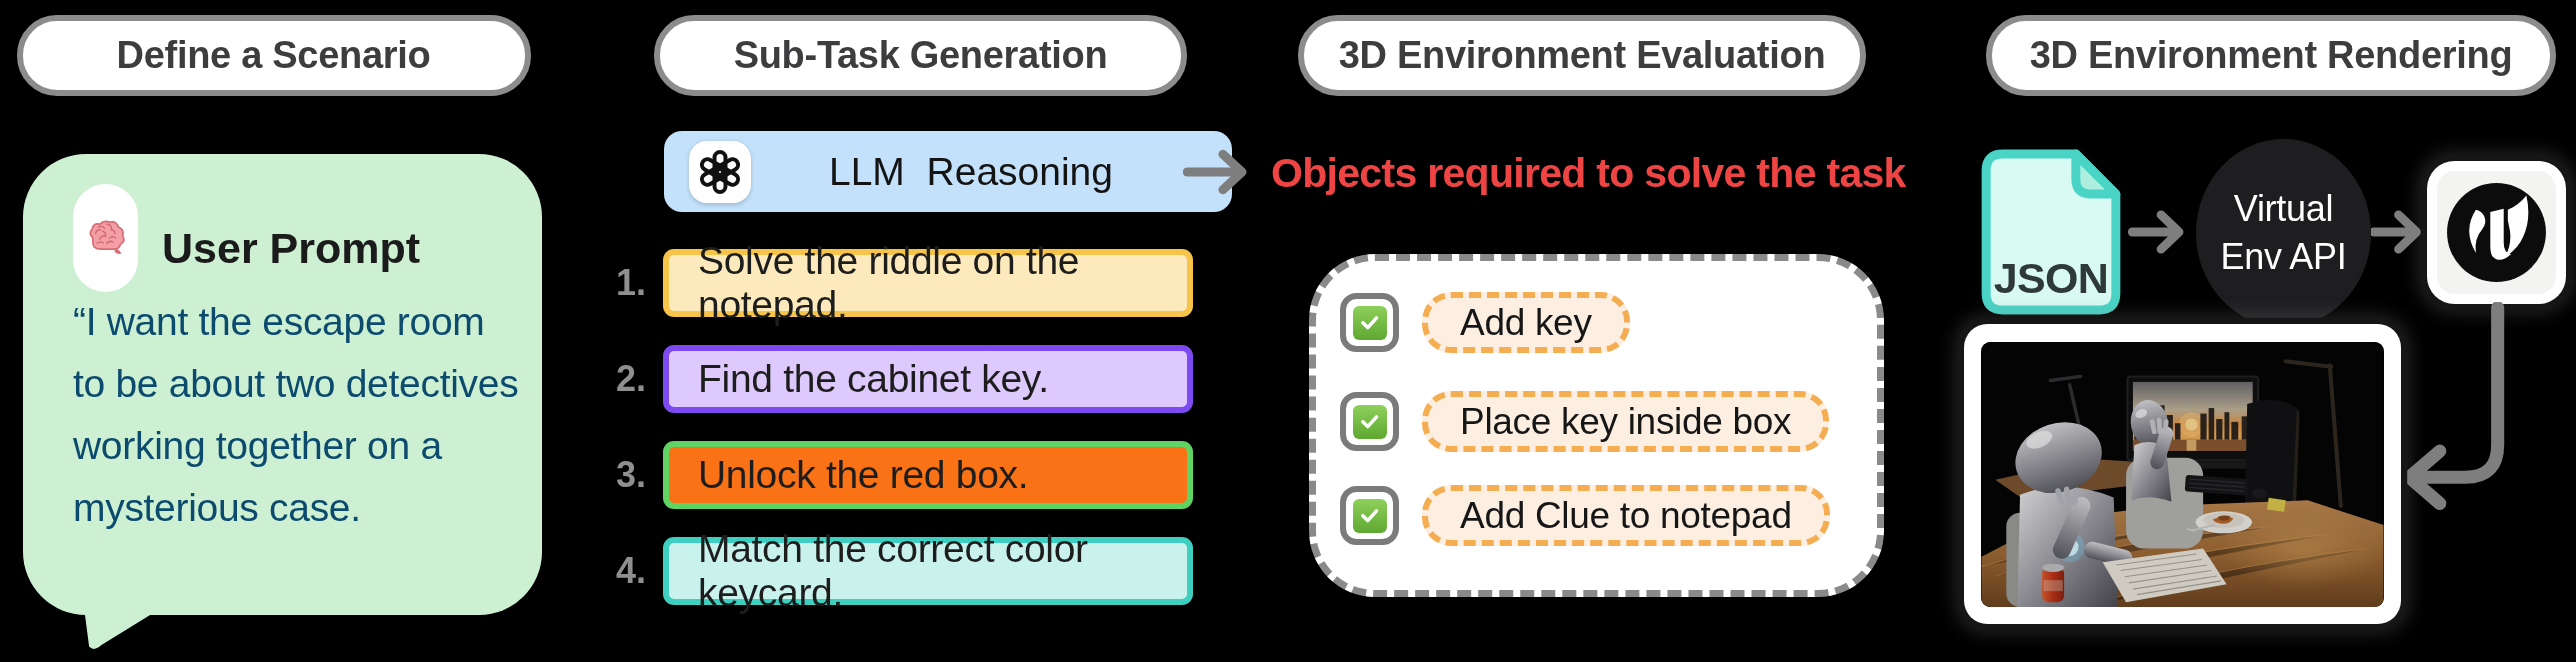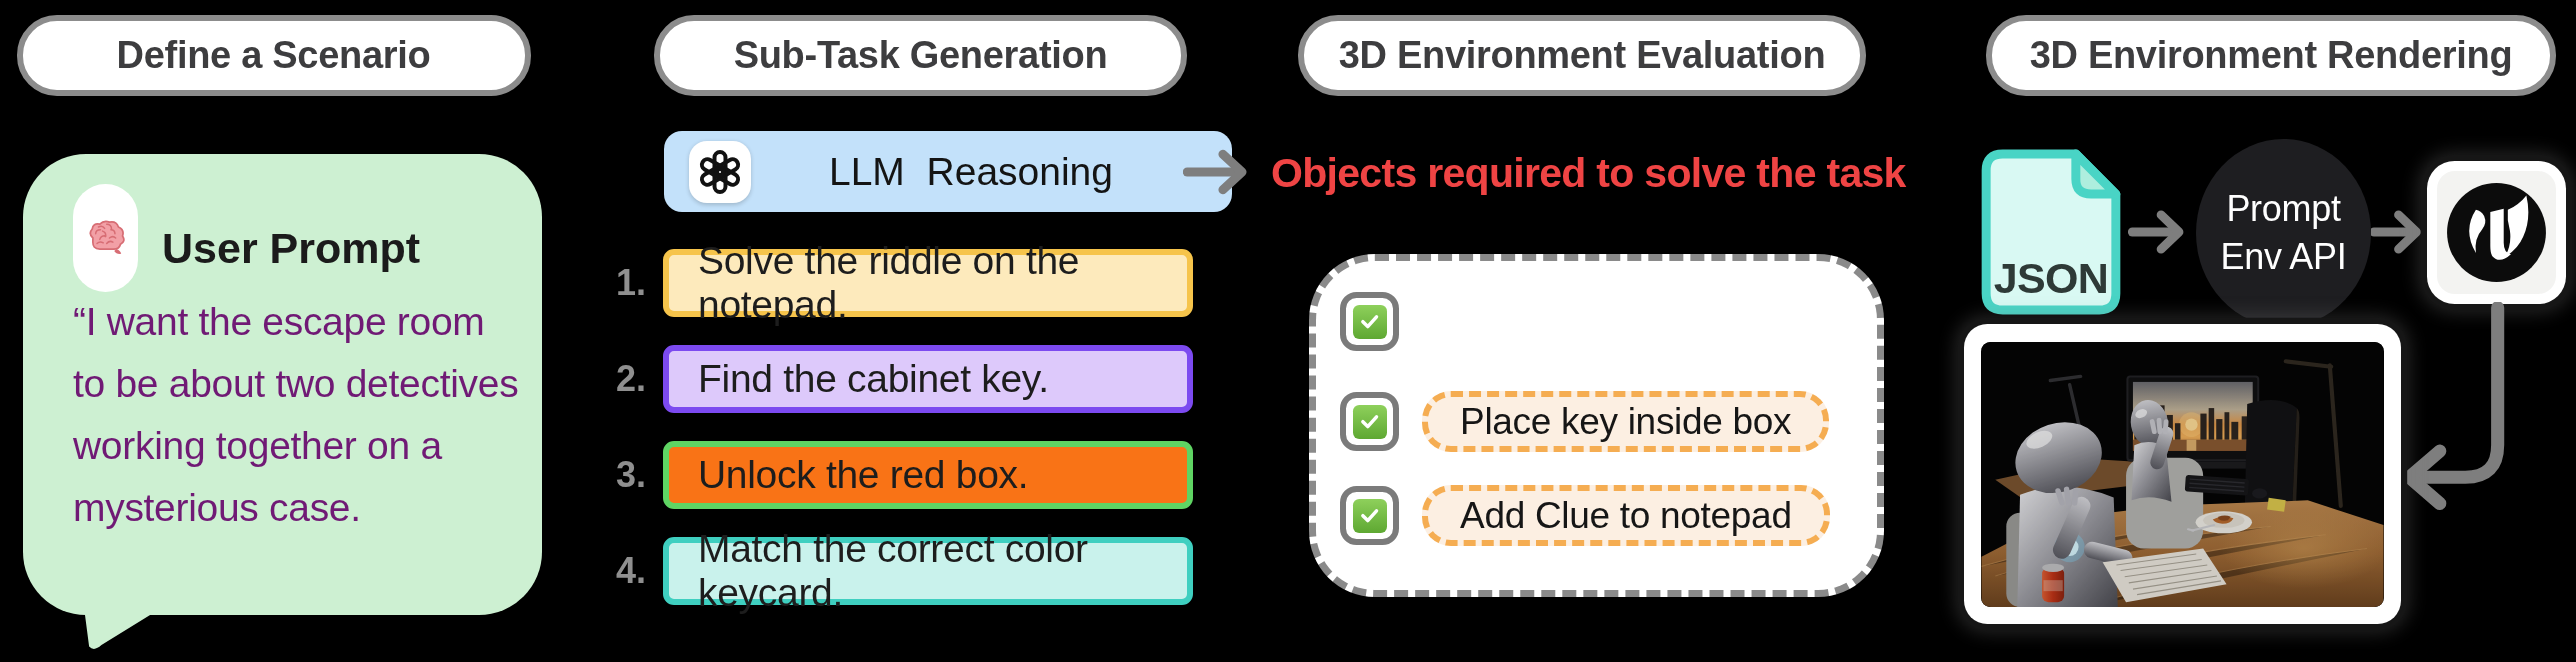--- a/index.html
+++ b/index.html
@@ -22,21 +22,21 @@
   }
   .brain-pill{
     position:absolute;left:50px;top:30px;width:65px;height:108px;
     background:#fff;border-radius:33px;display:flex;align-items:center;justify-content:center;
   }
   .up-title{
     position:absolute;left:139px;top:70px;font-size:43px;font-weight:700;color:#1b1b1b;
   }
   .up-quote{
     position:absolute;left:50px;top:137px;width:447px;
-    font-size:39px;line-height:62px;color:#701a75;letter-spacing:-0.3px;
+    font-size:39px;line-height:62px;color:#0c4a6e;letter-spacing:-0.3px;
   }
   .tail{position:absolute;left:85px;top:605px;}
   
   .llm-chip{
     position:absolute;left:664px;top:131px;width:568px;height:81px;
     background:#c3e1fa;border-radius:18px;display:flex;align-items:center;
   }
   .openai-sq{
     margin-left:25px;width:62px;height:62px;background:#fff;border-radius:18px;
     display:flex;align-items:center;justify-content:center;box-shadow:0 1.4px 4.1px rgba(0,0,0,0.18);
@@ -183,20 +183,23 @@
 <div class="eval-panel"></div>
 
 <div class="check-row" style="top:292px;">
   <div class="check-frame">
     <div class="check-green">
       <svg width="23.4" height="23.4" viewBox="0 0 24 24">
           <path d="M5 12 L10 17 L19 7" fill="none" stroke="#fff" stroke-width="3.6" stroke-linecap="round" stroke-linejoin="round"></path>
         </svg>
     </div>
   </div>
+  <div class="eval-pill">
+      <span>Add key</span>
+    </div>
 </div>
 <div class="check-row" style="top:391px;">
   <div class="check-frame">
     <div class="check-green">
       <svg width="23.4" height="23.4" viewBox="0 0 24 24">
           <path d="M5 12 L10 17 L19 7" fill="none" stroke="#fff" stroke-width="3.6" stroke-linecap="round" stroke-linejoin="round"></path>
         </svg>
     </div>
   </div>
   <div class="eval-pill">
@@ -223,21 +226,21 @@
 <div class="json-label">JSON</div>
 
 <svg class="abs" style="left:2128px;top:208px;" width="69" height="48" viewBox="0 0 100 70">
   <g stroke="#7e7e7e" stroke-width="13" fill="none" stroke-linecap="round" stroke-linejoin="round">
     <line x1="6" y1="35" x2="66" y2="35"></line>
       <polyline points="48,10 74,35 48,60"></polyline>
   </g>
 </svg>
 
 <div class="api-ellipse">
-  <span>Prompt</span>
+  <span>Virtual</span>
   <span>Env API</span>
 </div>
 
 <svg class="abs" style="left:2371px;top:208px;" width="62" height="48" viewBox="0 0 90 70">
   <g stroke="#7e7e7e" stroke-width="13" fill="none" stroke-linecap="round" stroke-linejoin="round">
     <line x1="4" y1="35" x2="58" y2="35"></line>
       <polyline points="40,10 66,35 40,60"></polyline>
   </g>
 </svg>
 

